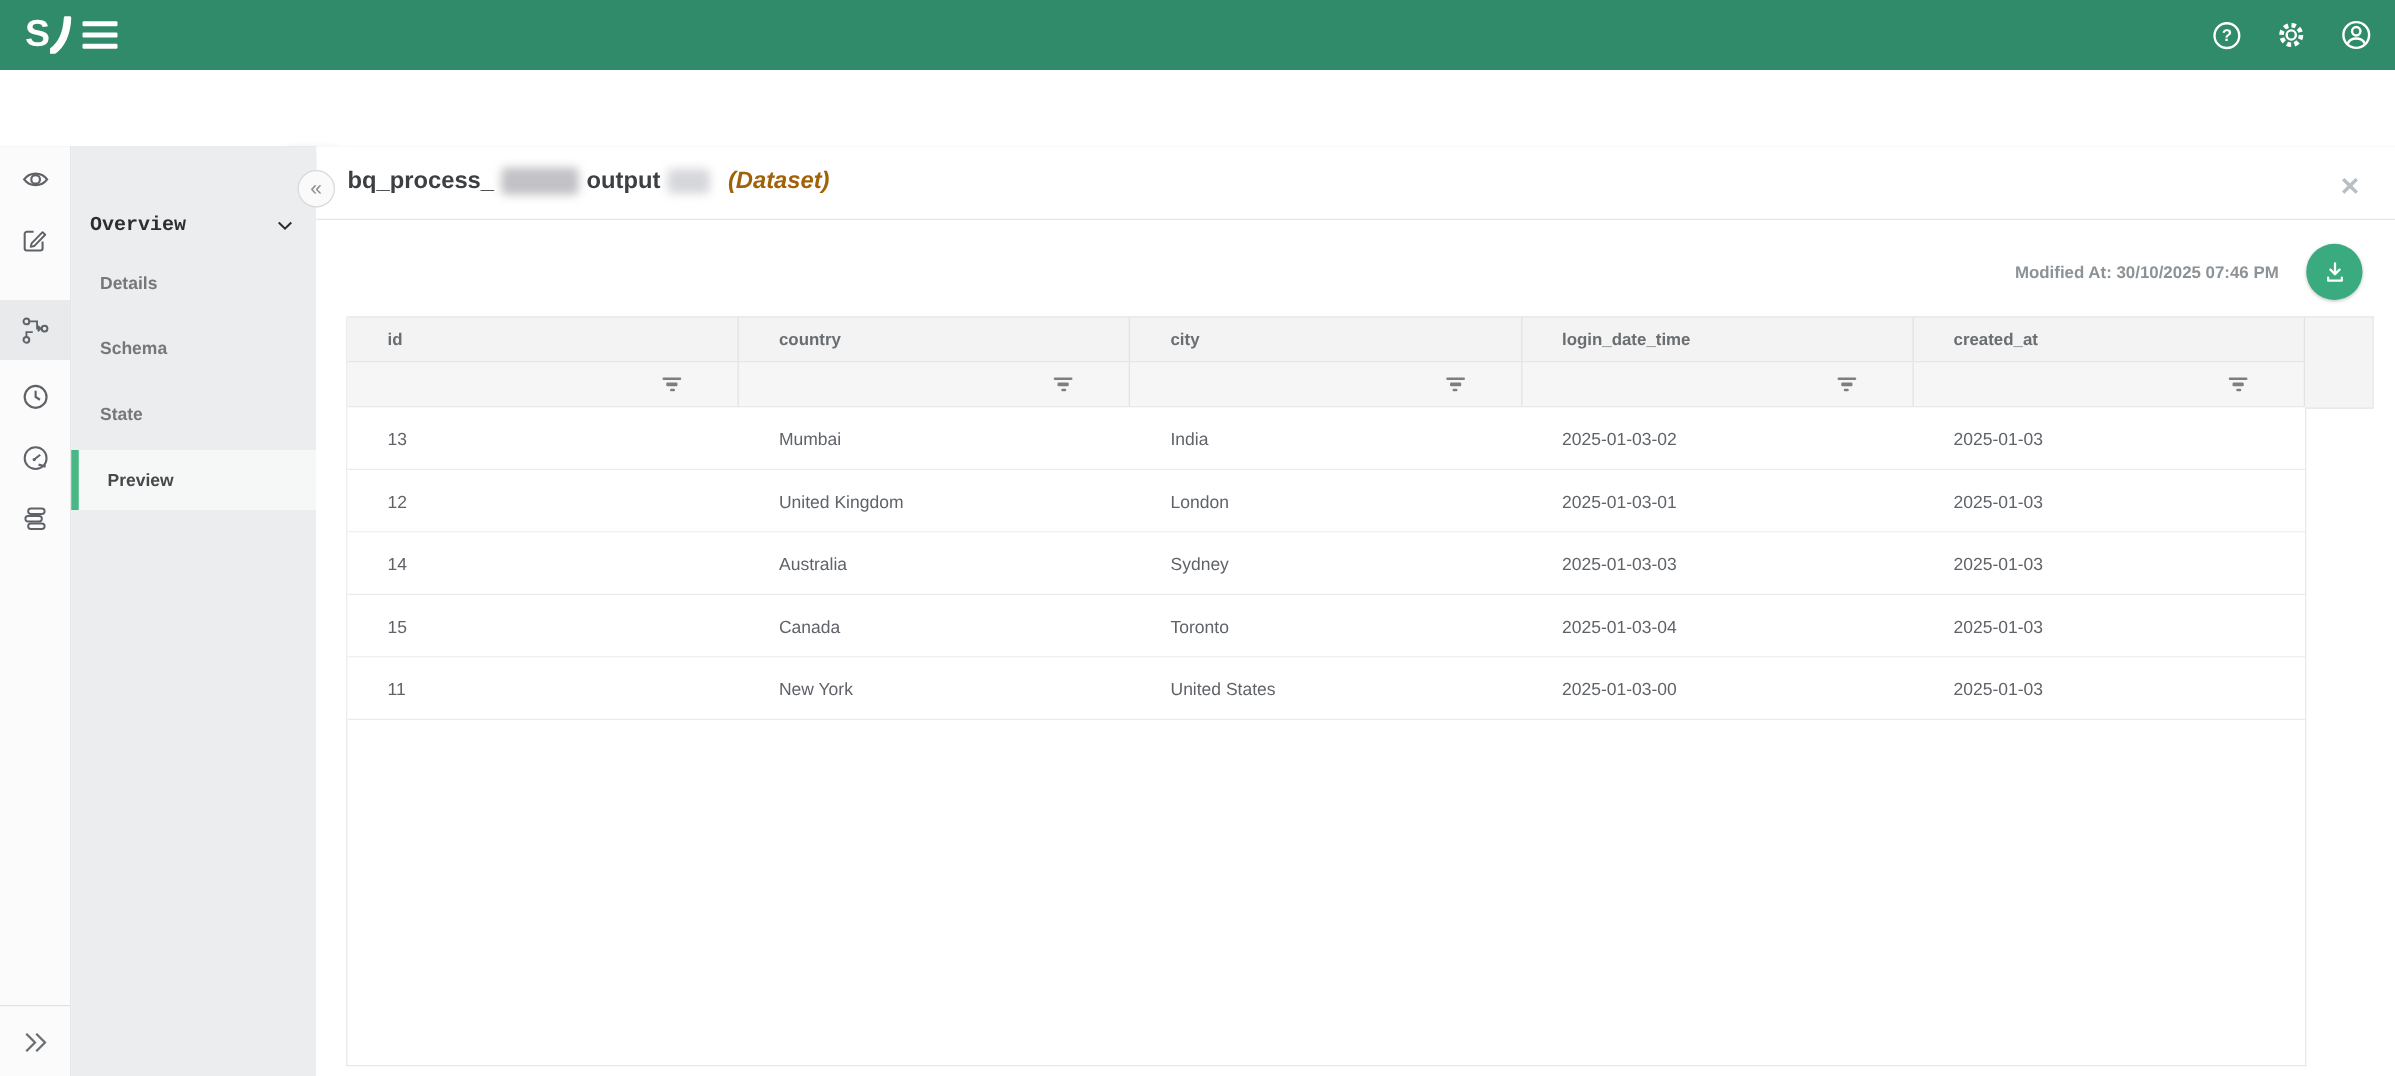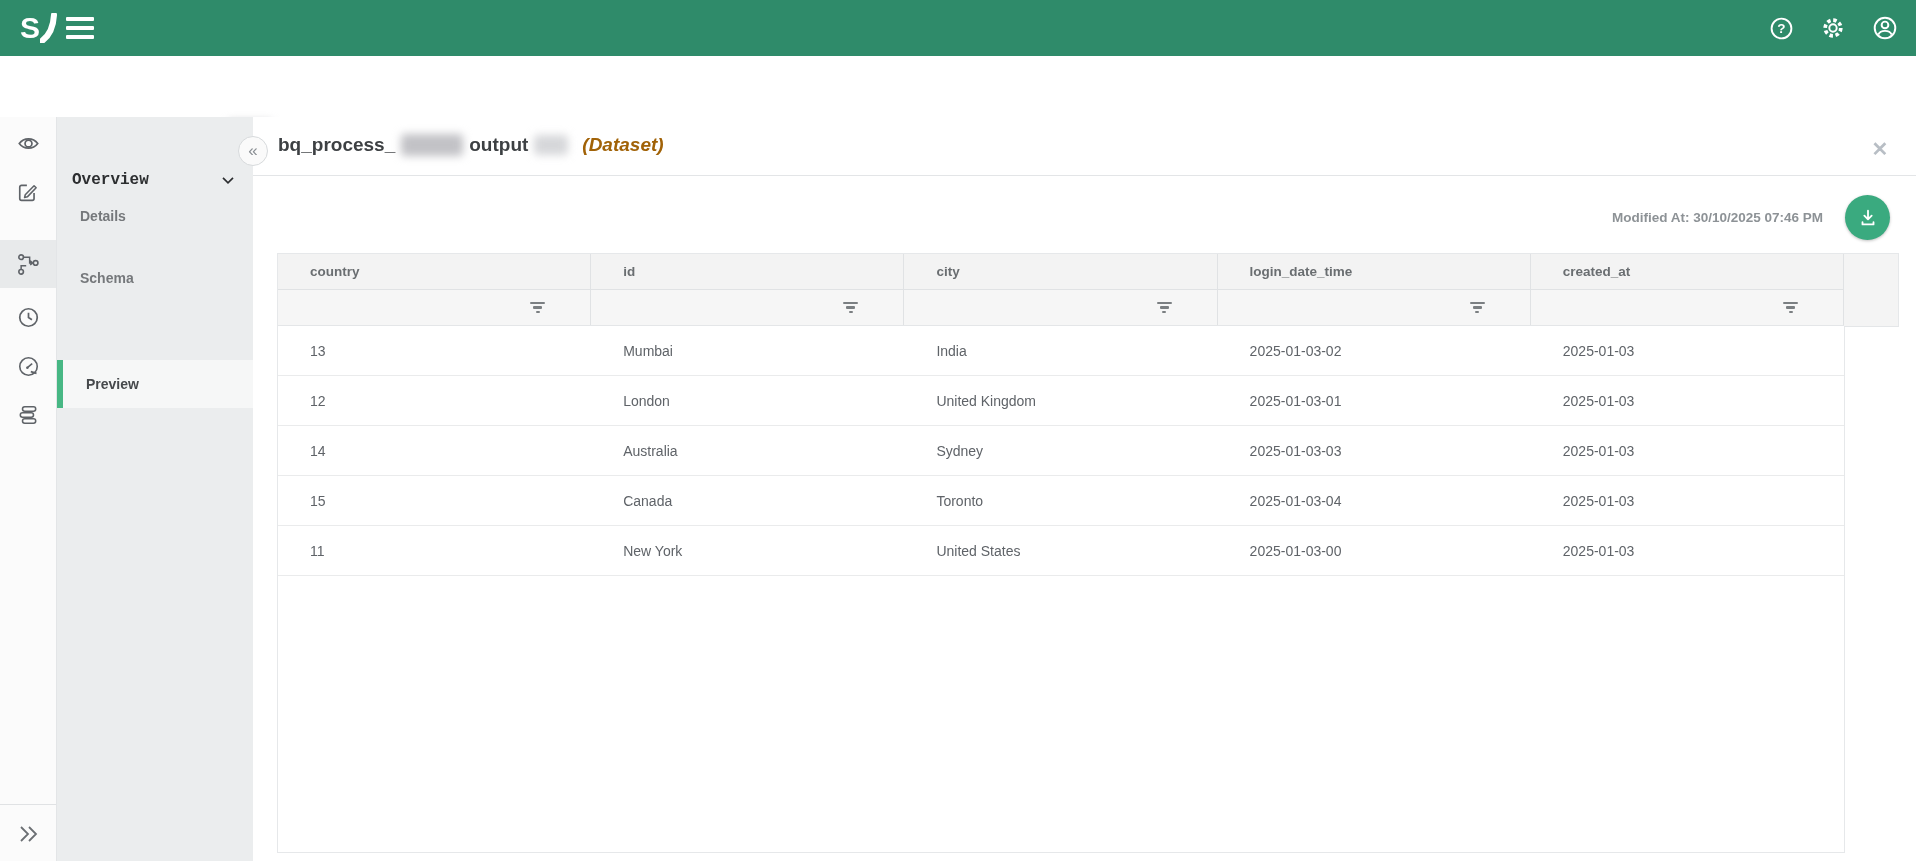--- a/index.html
+++ b/index.html
@@ -212,25 +212,28 @@
     </div>
   </div>
 
   <div class="abs sidenav">
     <div class="sidenav-header">
       <span>Overview</span>
       <svg width="20" height="20" viewBox="0 0 24 24">
         <path d="M6 9.5 l6 6 6-6" fill="none" stroke="#2c2e30" stroke-width="2"></path>
       </svg>
     </div>
-    <div class="side-item" style="top:75px;">
+    <div class="side-item" style="top:85px;">
       <span>Details</span>
     </div>
     <div class="side-item" style="top:137px;">
       <span>Schema</span>
+    </div>
+    <div class="side-item" style="top:190px;">
+      <span>State</span>
     </div>
     <div class="side-item selected" style="top:243px;">
       <span>Preview</span>
     </div>
   </div>
 
   <div class="abs main">
     <div class="back-circle">
       <span>«</span>
     </div>
@@ -248,22 +251,22 @@
 
     <div class="modified">Modified At: 30/10/2025 07:46 PM</div>
     <button class="dl-btn">
       <svg width="22" height="22" viewBox="0 0 24 24">
         <path d="M12 4 V13 M8 9.5 l4 4 4-4 M6 16.5 V19 H18 V16.5" fill="none" stroke="#fff" stroke-width="2" stroke-linecap="round" stroke-linejoin="round"></path>
       </svg>
     </button>
 
     <div class="tbl">
       <div class="tbl-head">
+          <div class="th">id</div>
           <div class="th">country</div>
-          <div class="th">id</div>
           <div class="th">city</div>
           <div class="th">login_date_time</div>
           <div class="th">created_at</div>
         </div>
       <div class="tbl-filter">
           <div class="fc">
             <span class="filter-ic">
               <i></i>
               <i></i>
               <i></i>
@@ -301,22 +304,22 @@
       <div>
           <div class="tbl-row">
             <div class="td">13</div>
             <div class="td">Mumbai</div>
             <div class="td">India</div>
             <div class="td">2025-01-03-02</div>
             <div class="td">2025-01-03</div>
           </div>
           <div class="tbl-row">
             <div class="td">12</div>
+            <div class="td">United Kingdom</div>
             <div class="td">London</div>
-            <div class="td">United Kingdom</div>
             <div class="td">2025-01-03-01</div>
             <div class="td">2025-01-03</div>
           </div>
           <div class="tbl-row">
             <div class="td">14</div>
             <div class="td">Australia</div>
             <div class="td">Sydney</div>
             <div class="td">2025-01-03-03</div>
             <div class="td">2025-01-03</div>
           </div>

